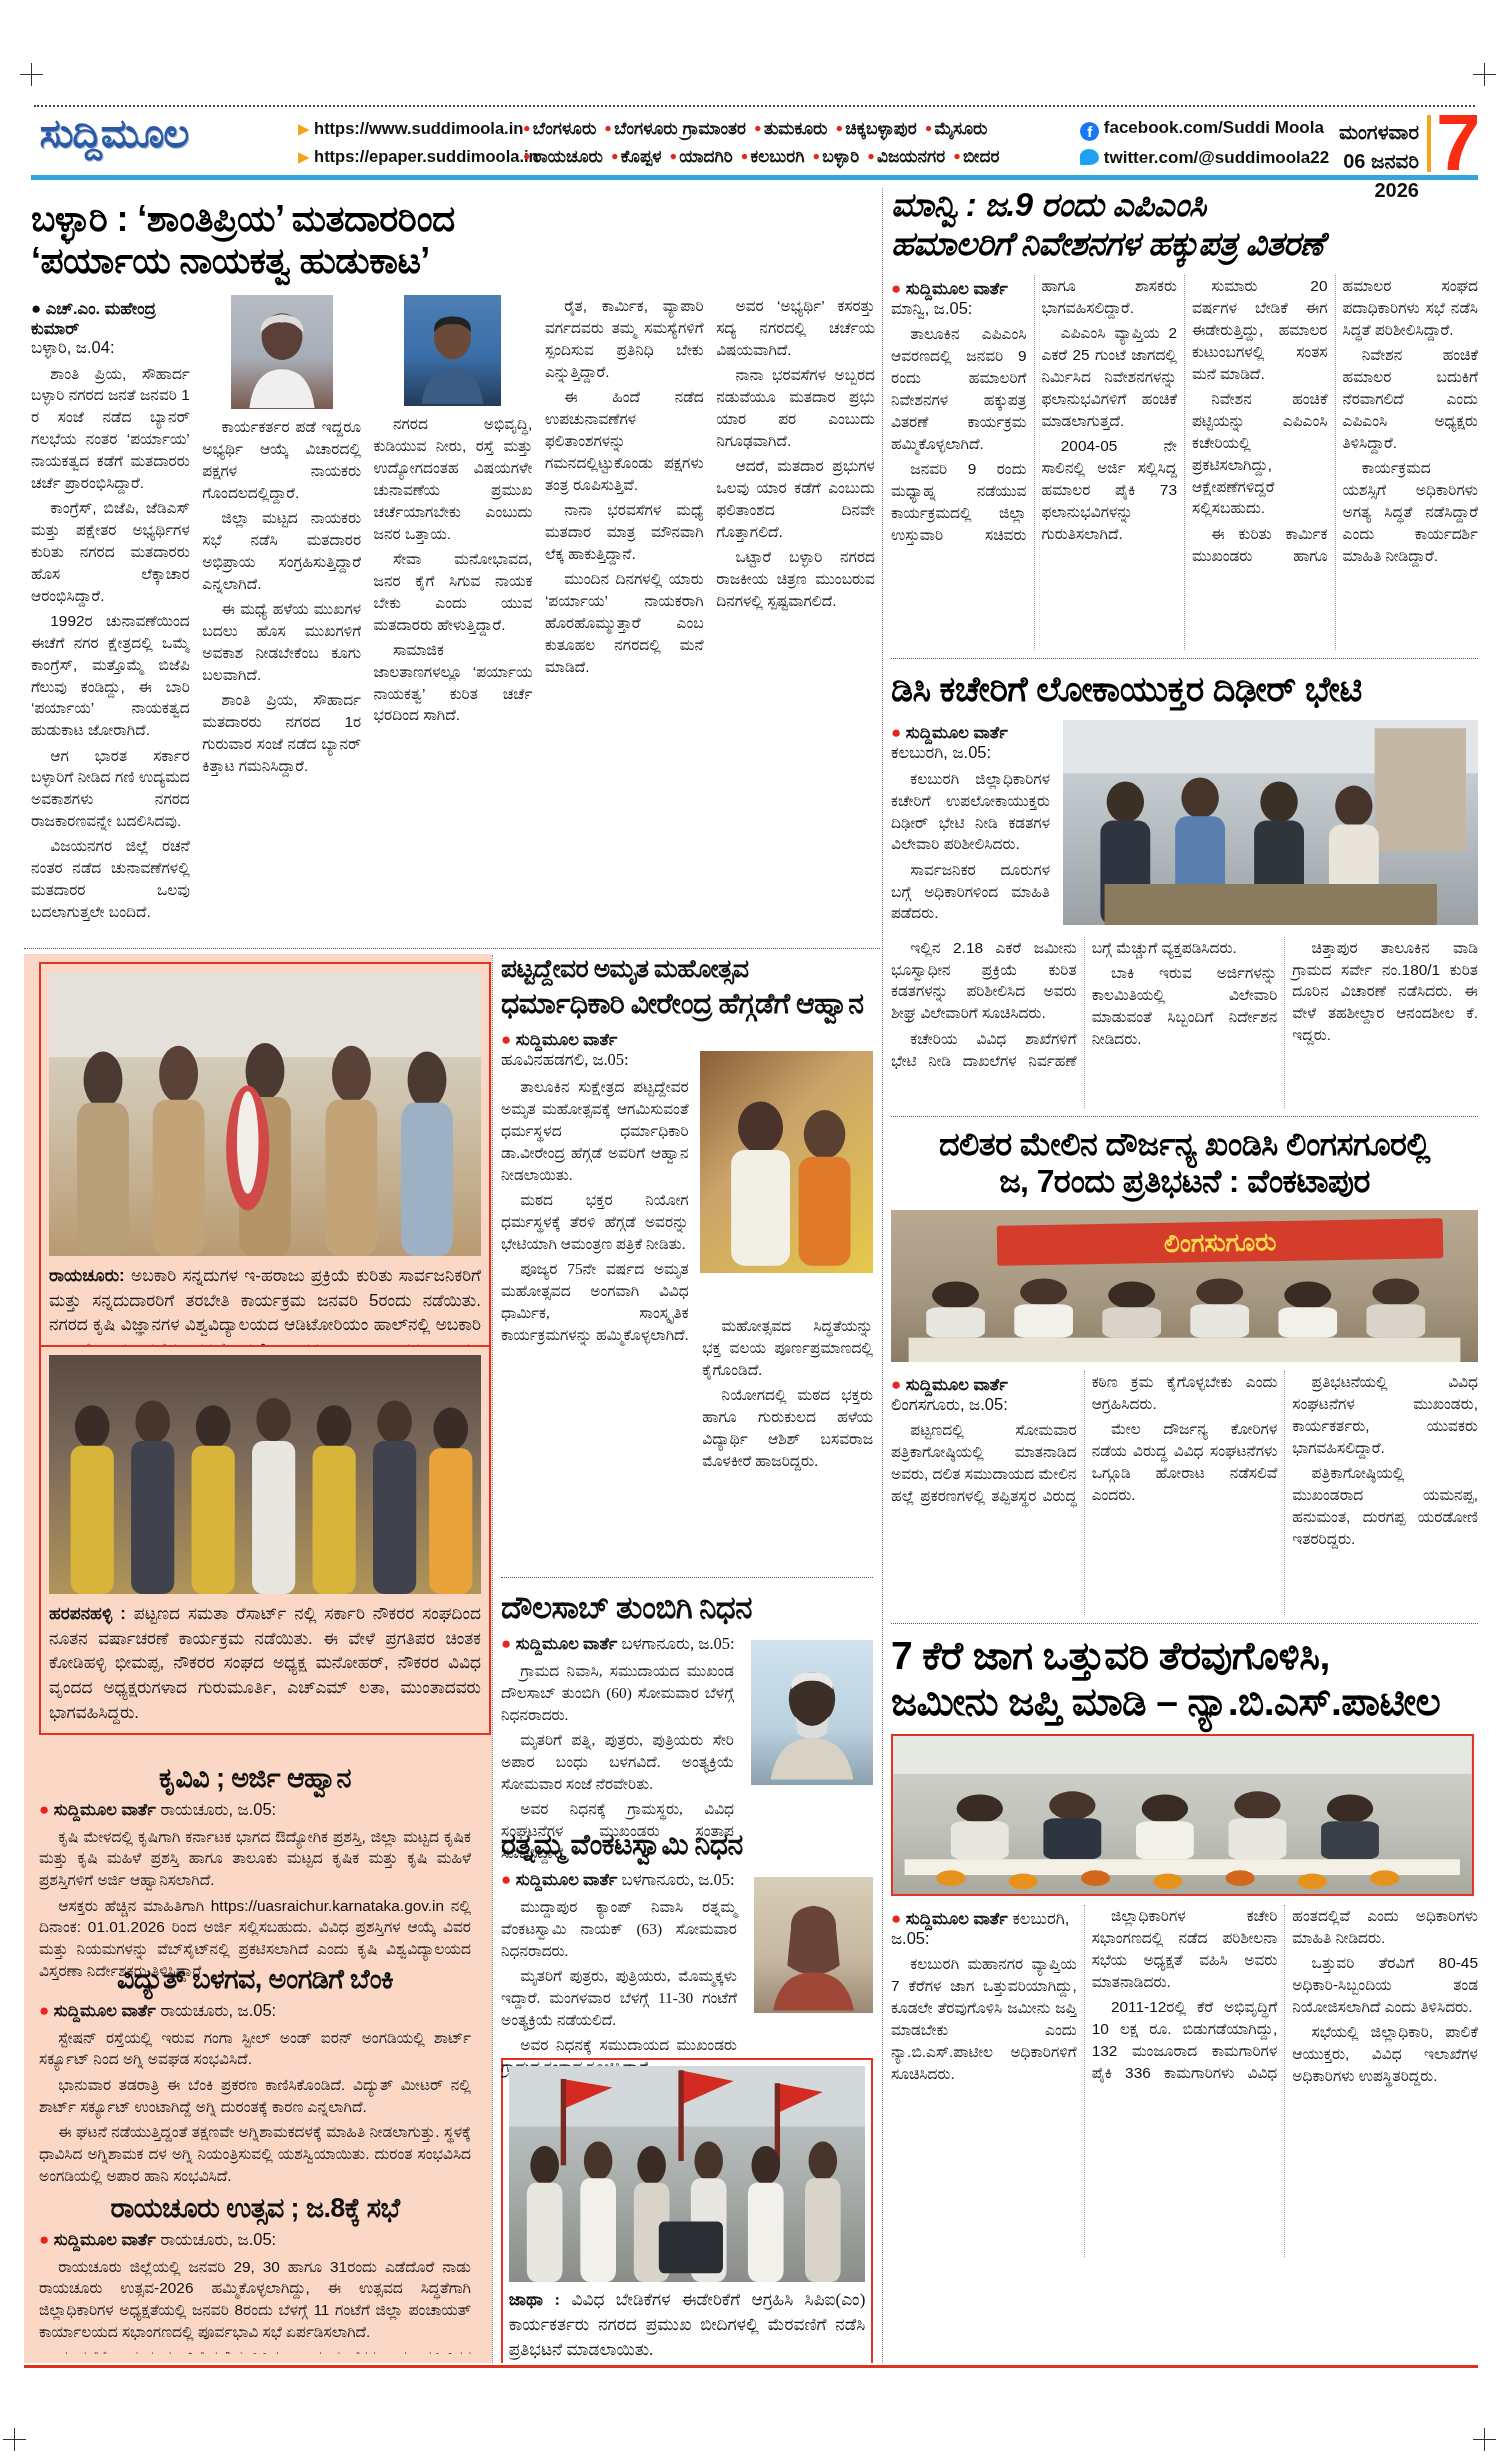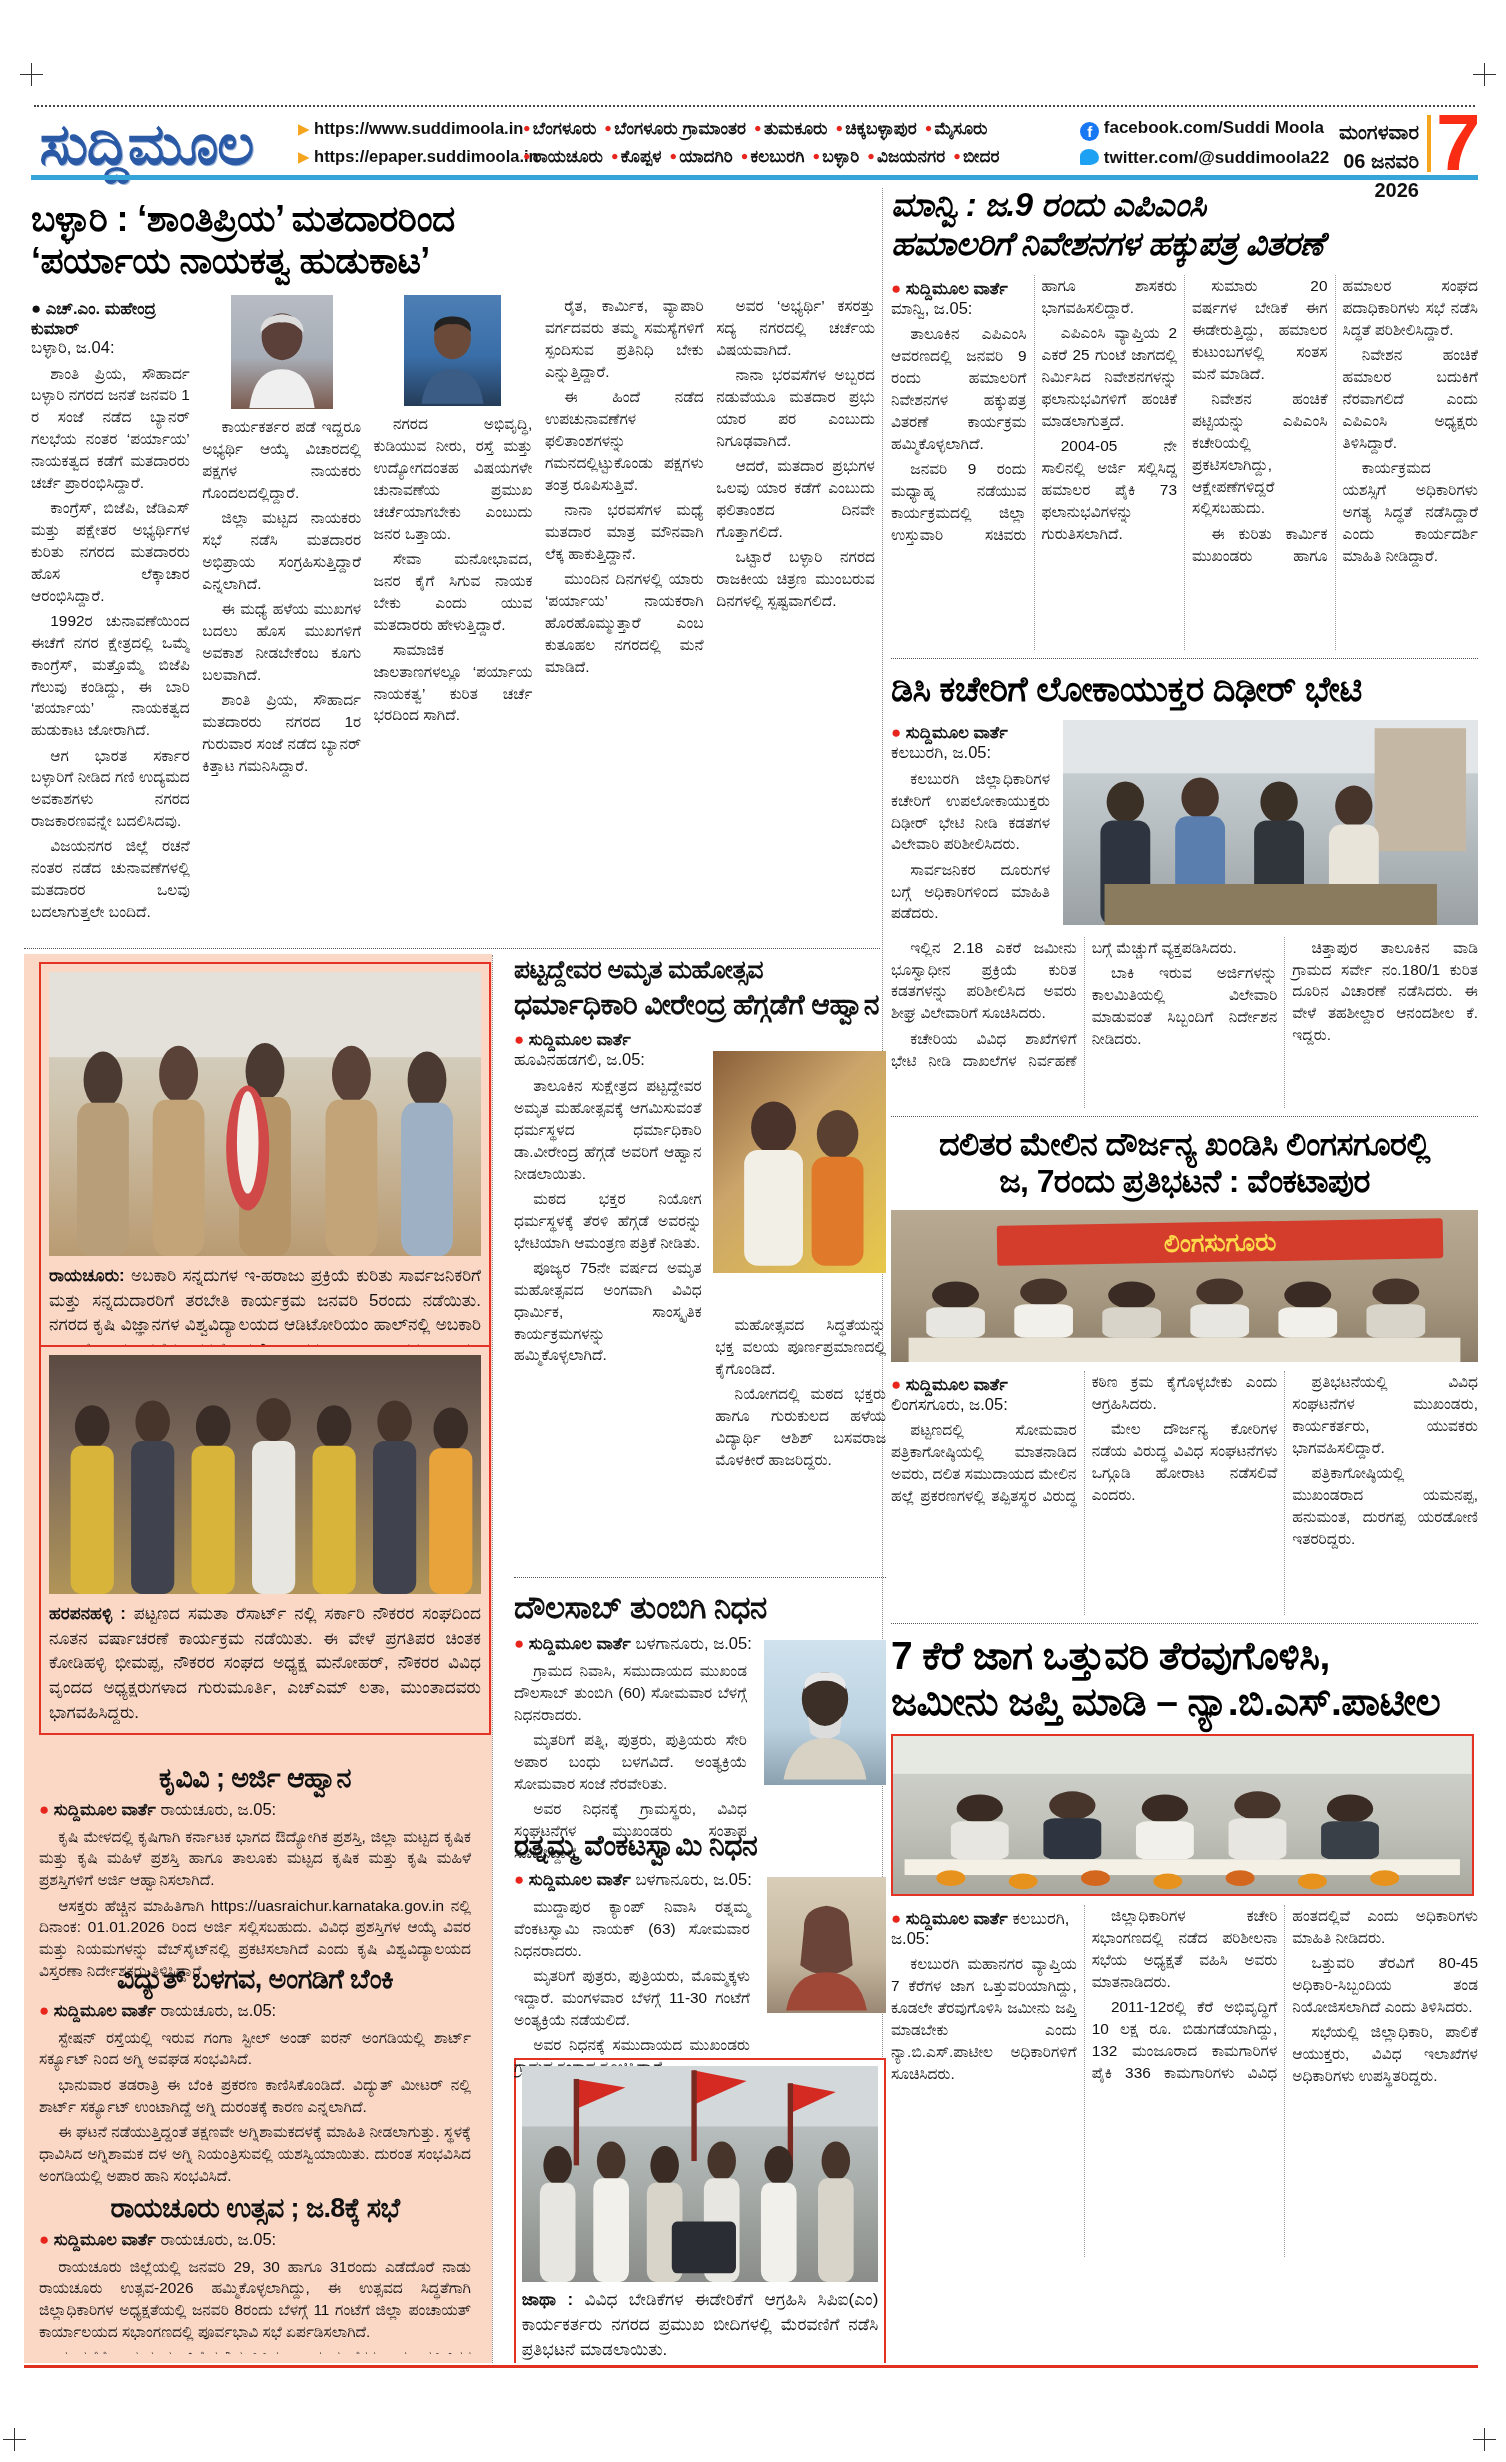--- a/index.html
+++ b/index.html
@@ -16,21 +16,21 @@
   .byline .dot.black{color:#111;}
   .byline .place{font-weight:normal;}
   .headline{font-weight:900;color:#000;line-height:1.18;letter-spacing:-0.6px;}
   .caption{font-size:17px;line-height:1.45;text-align:justify;}
   .caption b{font-weight:bold;}
   
   .crop{position:absolute;width:23px;height:23px;}
   .crop:before{content:"";position:absolute;left:0;right:0;top:10.8px;border-top:1.7px solid #333;}
   .crop:after{content:"";position:absolute;top:0;bottom:0;left:10.8px;border-left:1.7px solid #333;}
   
-  #logo{font-size:57px;font-weight:900;color:#2a5aa5;letter-spacing:-1.1px;
+  #logo{font-size:40px;font-weight:900;color:#2a5aa5;letter-spacing:-1.1px;
         text-shadow:1.1px 1.1px 0 #9db4d8;}
   .url-row{font-size:16.5px;font-weight:bold;white-space:nowrap;}
   .url-row .arrow{color:#f5a51d;margin-right:4.5px;font-size:15px;}
   .city{font-size:17px;font-weight:bold;white-space:nowrap;margin-right:8px;}
   .city:before{content:"●";color:#e8251c;font-size:12.5px;margin-right:2.3px;vertical-align:1.7px;}
   .social-row{font-size:17px;font-weight:bold;white-space:nowrap;}
   .fb-icon{display:inline-block;width:19.3px;height:19.3px;border-radius:50%;background:#1877f2;color:#fff;
            text-align:center;font-size:15px;font-weight:bold;line-height:19.3px;margin-right:4.5px;vertical-align:-4px;}
   .tw-icon{display:inline-block;width:19.3px;height:16px;background:#1da1f2;border-radius:60% 70% 60% 10%;
            margin-right:4.5px;vertical-align:-2.3px;}
@@ -238,21 +238,21 @@
     <div class="abs" style="left:15px;top:1229px;width:432px;height:171px;overflow:hidden;">
       <div class="sec-head">ರಾಯಚೂರು ಉತ್ಸವ ; ಜ.8ಕ್ಕೆ ಸಭೆ</div>
       <div class="byline"><span class="dot">●</span><span>ಸುದ್ದಿಮೂಲ ವಾರ್ತೆ</span> <span class="place">ರಾಯಚೂರು, ಜ.05:</span></div>
       <div class="body-paras">
           <p>ರಾಯಚೂರು ಜಿಲ್ಲೆಯಲ್ಲಿ ಜನವರಿ 29, 30 ಹಾಗೂ 31ರಂದು ಎಡೆದೊರೆ ನಾಡು ರಾಯಚೂರು ಉತ್ಸವ-2026 ಹಮ್ಮಿಕೊಳ್ಳಲಾಗಿದ್ದು, ಈ ಉತ್ಸವದ ಸಿದ್ಧತೆಗಾಗಿ ಜಿಲ್ಲಾಧಿಕಾರಿಗಳ ಅಧ್ಯಕ್ಷತೆಯಲ್ಲಿ ಜನವರಿ 8ರಂದು ಬೆಳಗ್ಗೆ 11 ಗಂಟೆಗೆ ಜಿಲ್ಲಾ ಪಂಚಾಯತ್ ಕಾರ್ಯಾಲಯದ ಸಭಾಂಗಣದಲ್ಲಿ ಪೂರ್ವಭಾವಿ ಸಭೆ ಏರ್ಪಡಿಸಲಾಗಿದೆ.</p>
           <p>ಈ ಸಭೆಗೆ ರಾಯಚೂರು ಜಿಲ್ಲೆಯಲ್ಲಿನ ವಿವಿಧ ಎಲ್ಲ ಸಂಘಟನೆಗಳ ಹಾಗೂ ಸಮಿತಿಗಳ ಅಧ್ಯಕ್ಷರು ಮತ್ತು ಪದಾಧಿಕಾರಿಗಳು ಹಾಜರಾಗಲು ಜಿಲ್ಲಾಡಳಿತ ಕೋರಿದೆ.</p>
         </div>
     </div>
   </div>
 
-  <div class="abs" style="left:514px;top:954px;width:372px;height:1409px;overflow:hidden;">
+  <div class="abs" style="left:501px;top:954px;width:372px;height:1409px;overflow:hidden;font-family:Liberation Serif, serif;">
 
     <div style="position:relative;height:620px;">
       <div class="mid-head" style="font-size:25px;">ಪಟ್ಟದ್ದೇವರ ಅಮೃತ ಮಹೋತ್ಸವ</div>
       <div class="mid-head" style="font-size:28.4px;margin-top:2.3px;">ಧರ್ಮಾಧಿಕಾರಿ ವೀರೇಂದ್ರ ಹೆಗ್ಗಡೆಗೆ ಆಹ್ವಾನ</div>
       <div class="byline" style="margin-top:9px;"><span class="dot">●</span><span>ಸುದ್ದಿಮೂಲ ವಾರ್ತೆ</span><br><span class="place">ಹೂವಿನಹಡಗಲಿ, ಜ.05:</span></div>
       <div class="photo" style="position:absolute;right:0;top:97px;width:173px;height:222px;background:linear-gradient(135deg,#8a5f3a 0%,#caa46a 40%,#e8c84a 100%);">
         <svg viewBox="0 0 100 120">
           <ellipse cx="35" cy="40" rx="13" ry="15" fill="#4a332a"></ellipse>
             <rect x="18" y="53" width="34" height="67" rx="8" fill="#f2efe6"></rect>
           <ellipse cx="72" cy="44" rx="12" ry="14" fill="#5a4030"></ellipse>

